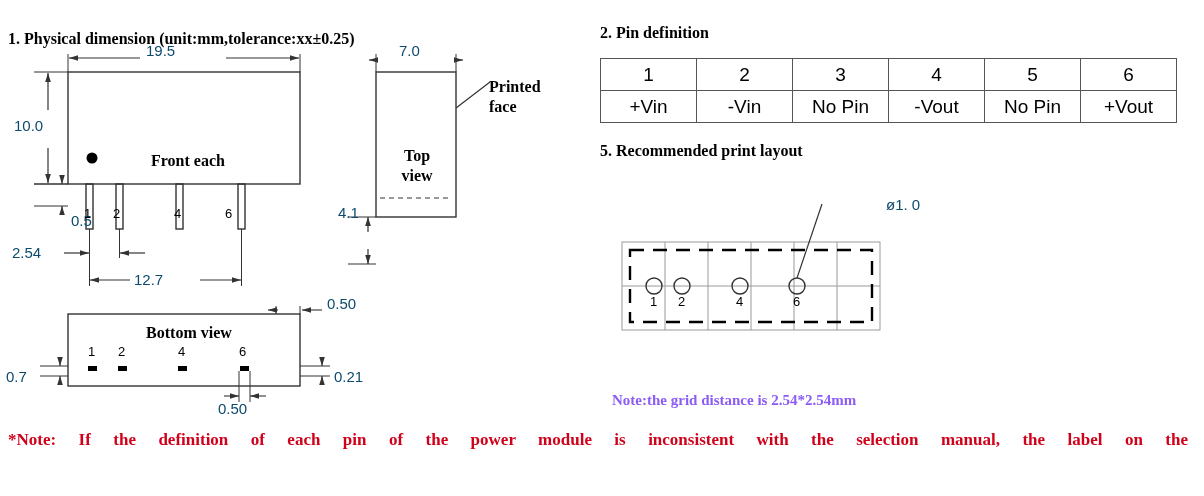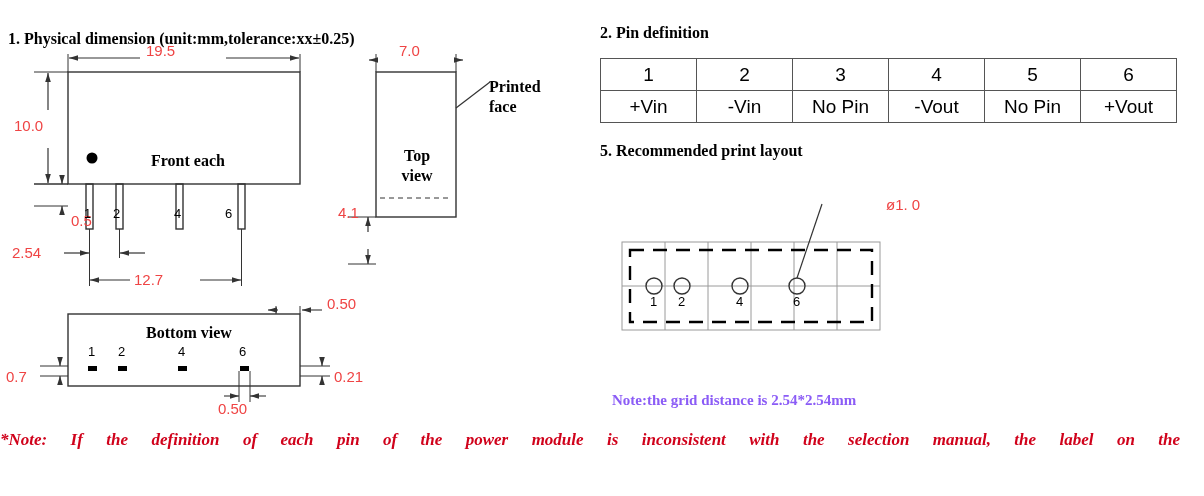--- a/index.html
+++ b/index.html
@@ -21,21 +21,21 @@
     font-family: "Liberation Serif", serif;
     font-weight: bold;
     font-size: 16px;
     color: #000;
     white-space: nowrap;
   }
 
   .dim-label {
     font-family: "Liberation Sans", sans-serif;
     font-size: 15px;
-    color: #ef4444;
+    color: #0c4a6e;
     white-space: nowrap;
   }
   .pin-num {
     font-family: "Liberation Sans", sans-serif;
     font-size: 13px;
     color: #000;
     white-space: nowrap;
   }
   .view-label {
     font-family: "Liberation Serif", serif;
@@ -63,31 +63,30 @@
     font-family: "Liberation Sans", sans-serif;
     font-size: 19px;
     color: #000;
     padding: 0;
   }
   #pin-table tr.head td { font-size: 19px; }
 
   
   .footer-note {
     position: absolute;
-    left: 0;
+    left: 8px;
     top: 428px;
     width: 1180px;
     font-family: "Liberation Serif", serif;
     font-weight: bold;
     font-size: 17px;
     color: #d0021b;
     text-align: justify;
     text-align-last: justify;
     line-height: 1.45;
-    font-style: italic;
   }
   .footer-note .line2 { text-align-last: left; }
 
   .note-grid {
     position: absolute;
     left: 612px;
     top: 392px;
     font-family: "Liberation Serif", serif;
     font-weight: bold;
     font-size: 15px;

